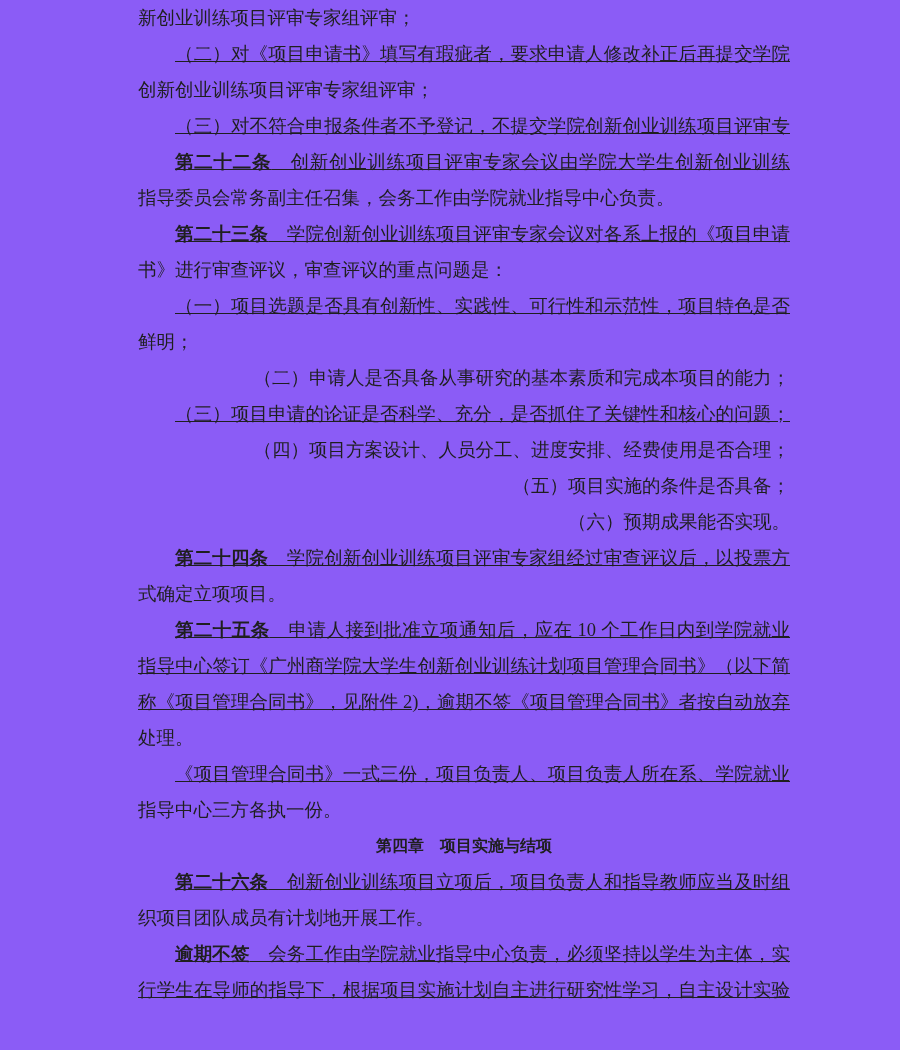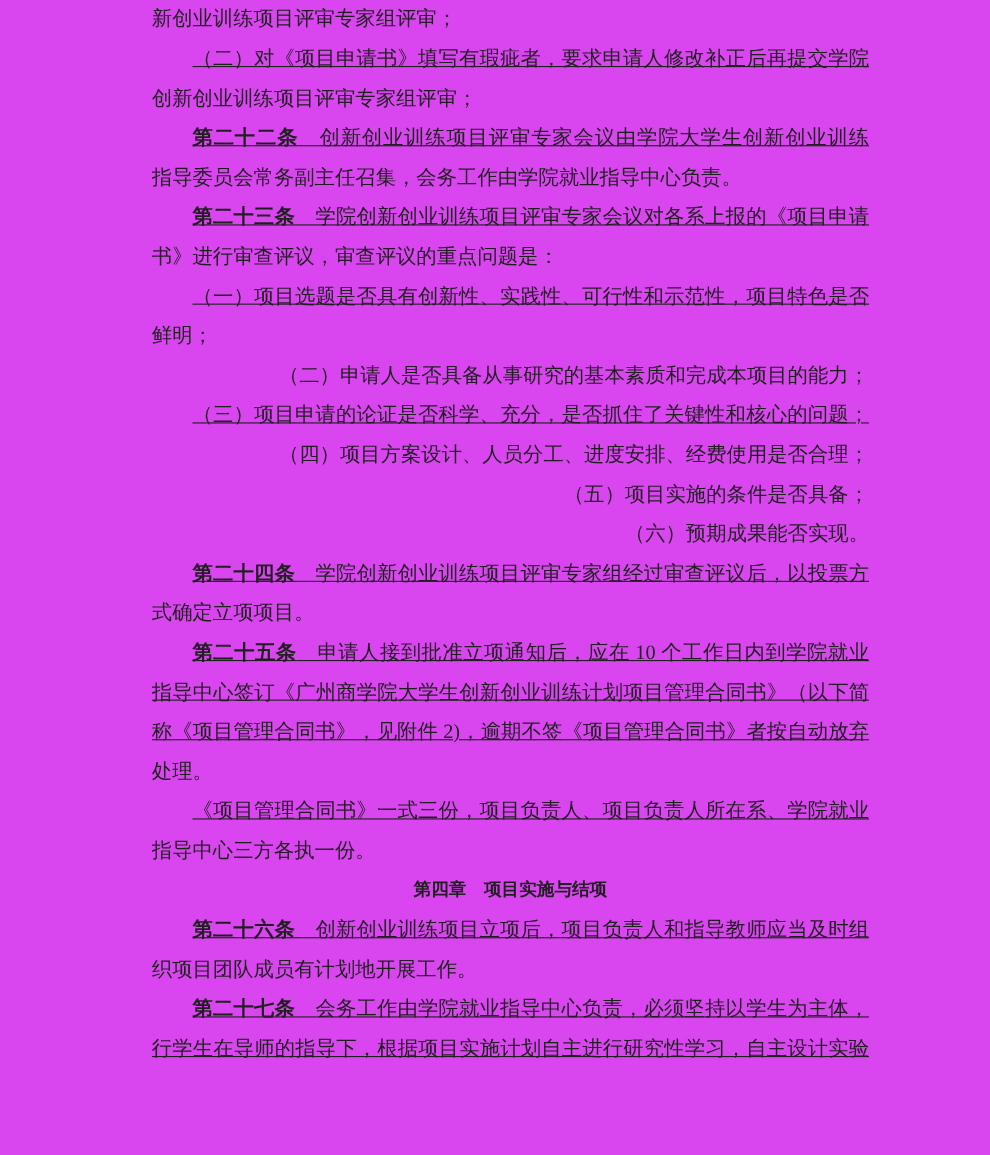--- a/index.html
+++ b/index.html
@@ -43,24 +43,25 @@
     font-size: 16px;
     font-weight: bold;
   }
   .run.bold {
     font-weight: bold;
   }
 </style>
 </head>
 <body>
 
-<div class="page" style="background: #d946ef; color: rgb(31, 31, 31);">
+<div class="page" style="background: #8b5cf6; color: rgb(31, 31, 31);">
     <div class="line"><span class="run">新创业训练项目评审专家组评审；</span></div>
     <div class="line fill indent"><span class="run">（二）对《项目申请书》填写有瑕疵者，要求申请人修改补正后再提交学院</span></div>
     <div class="line"><span class="run">创新创业训练项目评审专家组评审；</span></div>
+    <div class="line fill indent"><span class="run">（三）对不符合申报条件者不予登记，不提交学院创新创业训练项目评审专</span></div>
     <div class="line fill indent"><span class="run bold">第二十二条</span><span class="run">　创新创业训练项目评审专家会议由学院大学生创新创业训练</span></div>
     <div class="line"><span class="run">指导委员会常务副主任召集，会务工作由学院就业指导中心负责。</span></div>
     <div class="line fill indent"><span class="run bold">第二十三条</span><span class="run">　学院创新创业训练项目评审专家会议对各系上报的《项目申请</span></div>
     <div class="line"><span class="run">书》进行审查评议，审查评议的重点问题是：</span></div>
     <div class="line fill indent"><span class="run">（一）项目选题是否具有创新性、实践性、可行性和示范性，项目特色是否</span></div>
     <div class="line"><span class="run">鲜明；</span></div>
     <div class="line indent"><span class="run">（二）申请人是否具备从事研究的基本素质和完成本项目的能力；</span></div>
     <div class="line fill indent"><span class="run">（三）项目申请的论证是否科学、充分，是否抓住了关键性和核心的问题；</span></div>
     <div class="line indent"><span class="run">（四）项目方案设计、人员分工、进度安排、经费使用是否合理；</span></div>
     <div class="line indent"><span class="run">（五）项目实施的条件是否具备；</span></div>
@@ -69,15 +70,15 @@
     <div class="line"><span class="run">式确定立项项目。</span></div>
     <div class="line fill indent"><span class="run bold">第二十五条</span><span class="run">　申请人接到批准立项通知后，应在 10 个工作日内到学院就业</span></div>
     <div class="line fill"><span class="run">指导中心签订《广州商学院大学生创新创业训练计划项目管理合同书》（以下简</span></div>
     <div class="line fill"><span class="run">称《项目管理合同书》，见附件 2)，逾期不签《项目管理合同书》者按自动放弃</span></div>
     <div class="line"><span class="run">处理。</span></div>
     <div class="line fill indent"><span class="run">《项目管理合同书》一式三份，项目负责人、项目负责人所在系、学院就业</span></div>
     <div class="line"><span class="run">指导中心三方各执一份。</span></div>
     <div class="line heading"><span class="run bold">第四章　项目实施与结项</span></div>
     <div class="line fill indent"><span class="run bold">第二十六条</span><span class="run">　创新创业训练项目立项后，项目负责人和指导教师应当及时组</span></div>
     <div class="line"><span class="run">织项目团队成员有计划地开展工作。</span></div>
-    <div class="line fill indent"><span class="run bold">第二十七条</span><span class="run">　会务工作由学院就业指导中心负责，必须坚持以学生为主体，实</span></div>
+    <div class="line fill indent"><span class="run bold">逾期不签</span><span class="run">　会务工作由学院就业指导中心负责，必须坚持以学生为主体，实</span></div>
     <div class="line fill"><span class="run">行学生在导师的指导下，根据项目实施计划自主进行研究性学习，自主设计实验</span></div>
   </div>
 
 </body></html>

